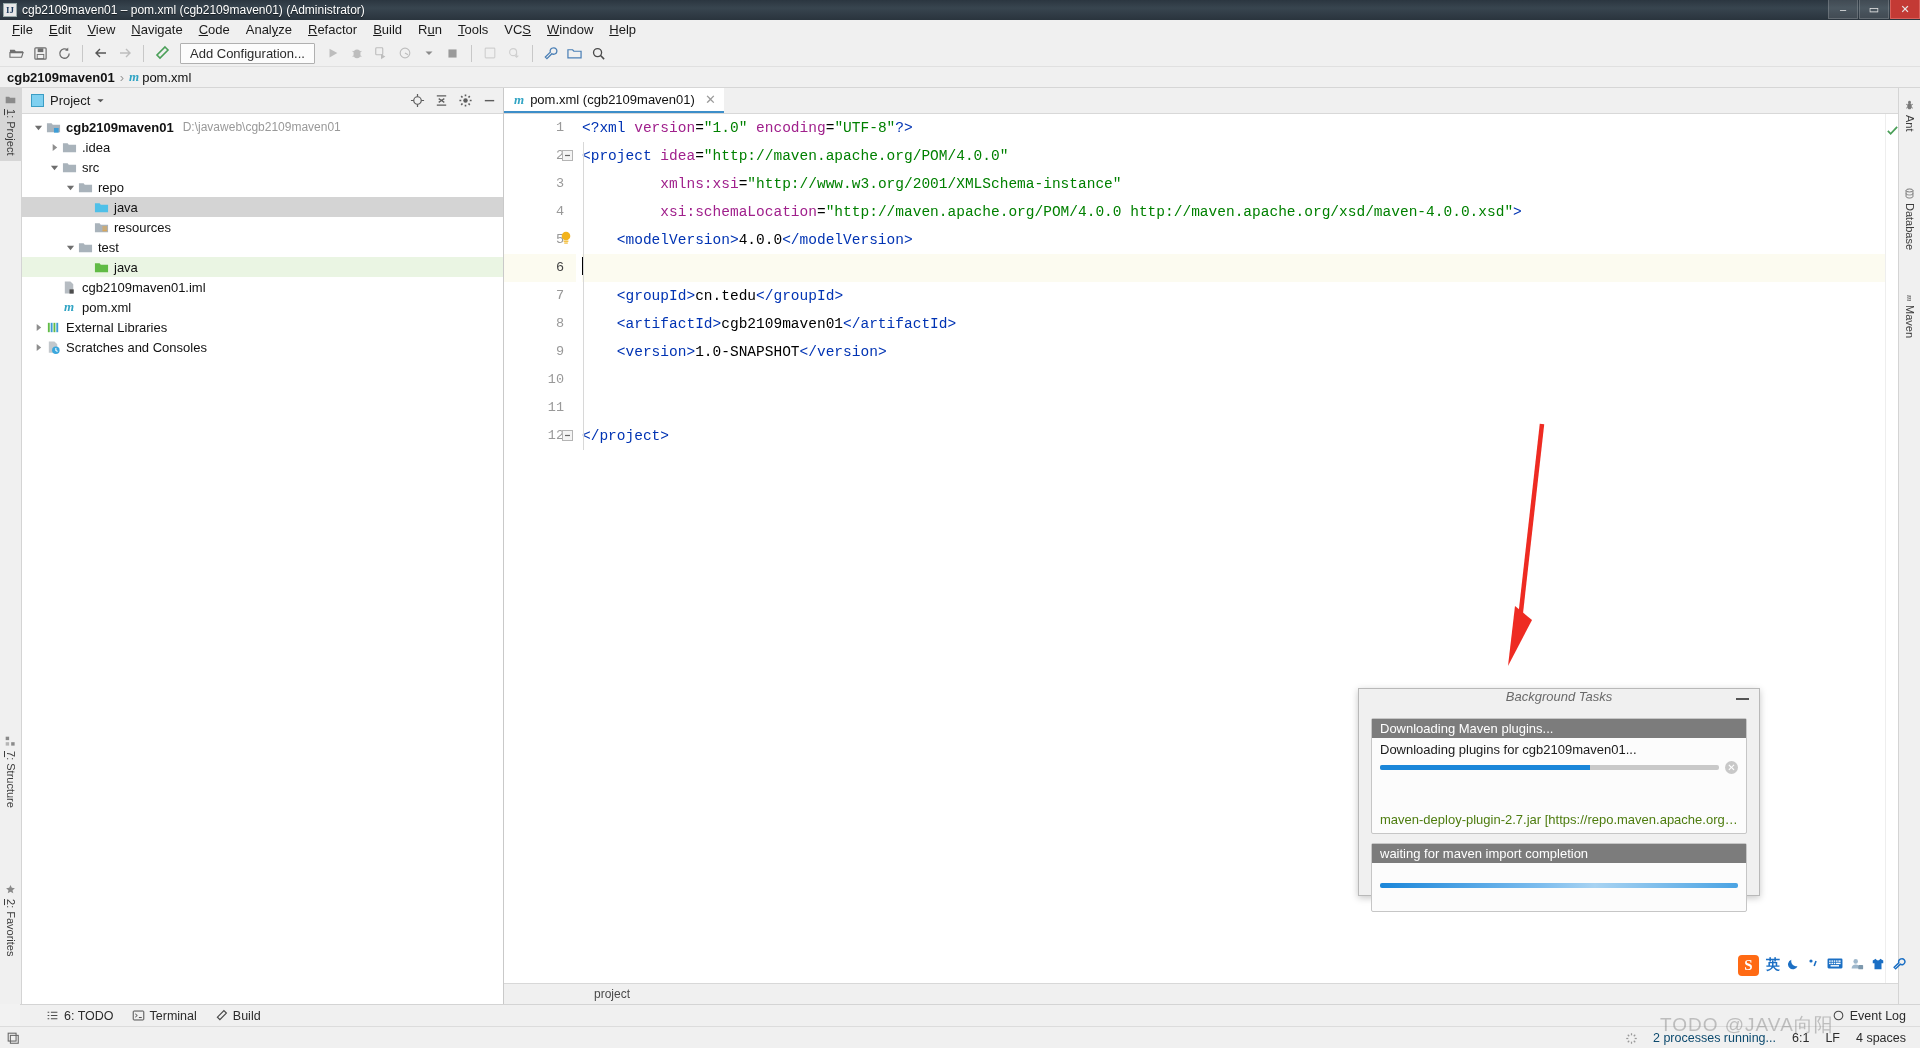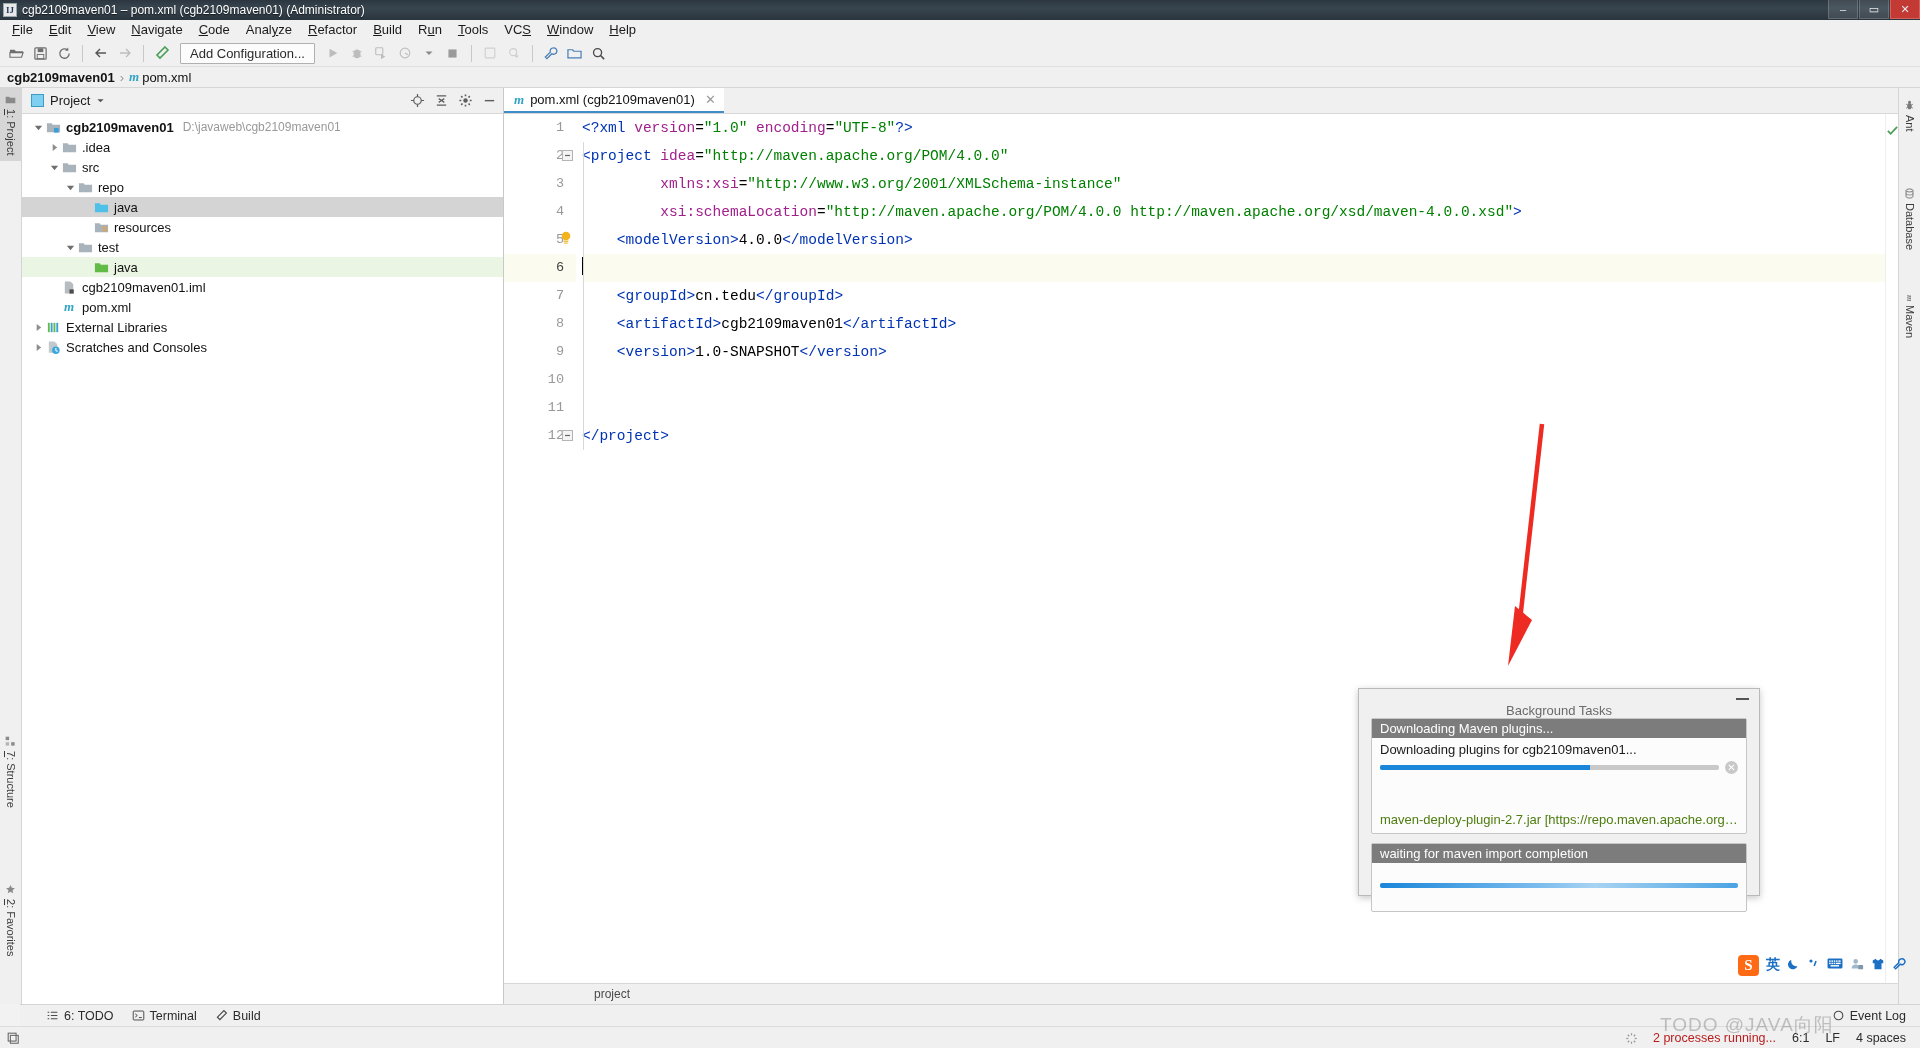--- a/index.html
+++ b/index.html
@@ -152,21 +152,21 @@
     position:absolute; left:0; width:22px; writing-mode:vertical-rl; text-orientation:mixed;
     font-size:11px; color:#3c3c3c; padding:6px 0; display:flex; align-items:center; gap:4px; white-space:nowrap;
   }
 
   
   #bgtasks {
     position:absolute; left:1358px; top:688px; width:402px; height:208px;
     background:#f0f0f0; border:1px solid #b9b9b9; box-shadow:0 2px 7px rgba(0,0,0,.22);
     display:flex; flex-direction:column;
   }
-  #bgt-head { height:29px; display:flex; align-items:flex-end; justify-content:center; position:relative; flex:0 0 29px; }
+  #bgt-head { height:29px; display:flex; align-items:flex-start; justify-content:center; position:relative; flex:0 0 29px;font-style:italic; }
   #bgt-head .t { font-size:13px; color:#6a6a6a; }
   #bgt-head .min { position:absolute; right:10px; top:9px; width:13px; height:2px; background:#555; }
   .task-card { margin:0 12px; background:#fcfcfc; border:1px solid #c6c6c6; border-radius:2px; }
   .task-hdr { background:#7c7c7c; color:#fff; font-size:13px; padding:2px 8px; }
   .task-body { padding:4px 8px 6px 8px; }
   .task-text { font-size:13px; color:#1a1a1a; white-space:nowrap; overflow:hidden; text-overflow:ellipsis; }
   .pbar-row { display:flex; align-items:center; gap:6px; margin:4px 0 3px 0; }
   .pbar { height:5px; flex:1; background:#c9c9c9; border-radius:2px; overflow:hidden; }
   .pbar .fill { height:100%; background:#1a86d9; }
   .pbar.indet .fill { background:linear-gradient(90deg,#1a86d9 0%,#7dbdee 45%,#a8d3f2 60%,#4aa3e3 100%); width:100%; }
@@ -184,21 +184,21 @@
   .btwin { display:flex; align-items:center; gap:5px; font-size:12.5px; color:#2b2b2b; }
   #eventlog { margin-left:auto; margin-right:14px; display:flex; align-items:center; gap:5px; font-size:12.5px; color:#2b2b2b; }
 
   
   #statusbar {
     position:absolute; left:0; right:0; bottom:0; height:22px; background:#f0f0f0;
     border-top:1px solid #dcdcdc; display:flex; align-items:center; font-size:12.5px; color:#2b2b2b;
   }
   #statusbar .sb-left { width:26px; display:flex; align-items:center; justify-content:center; }
   #statusbar .sb-right { margin-left:auto; display:flex; align-items:center; gap:16px; padding-right:14px; }
-  .sb-proc { color:#b91c1c; }
+  .sb-proc { color:#0c4a6e; }
   .spinner { width:12px; height:12px; }
 
   
   #taskbar { position:absolute; left:0; bottom:0; width:100%; height:0; }
 
   
   #imebar {
     position:absolute; left:1738px; top:952px; height:26px; display:flex; align-items:center; gap:7px;
   }
   .sogou-s {

